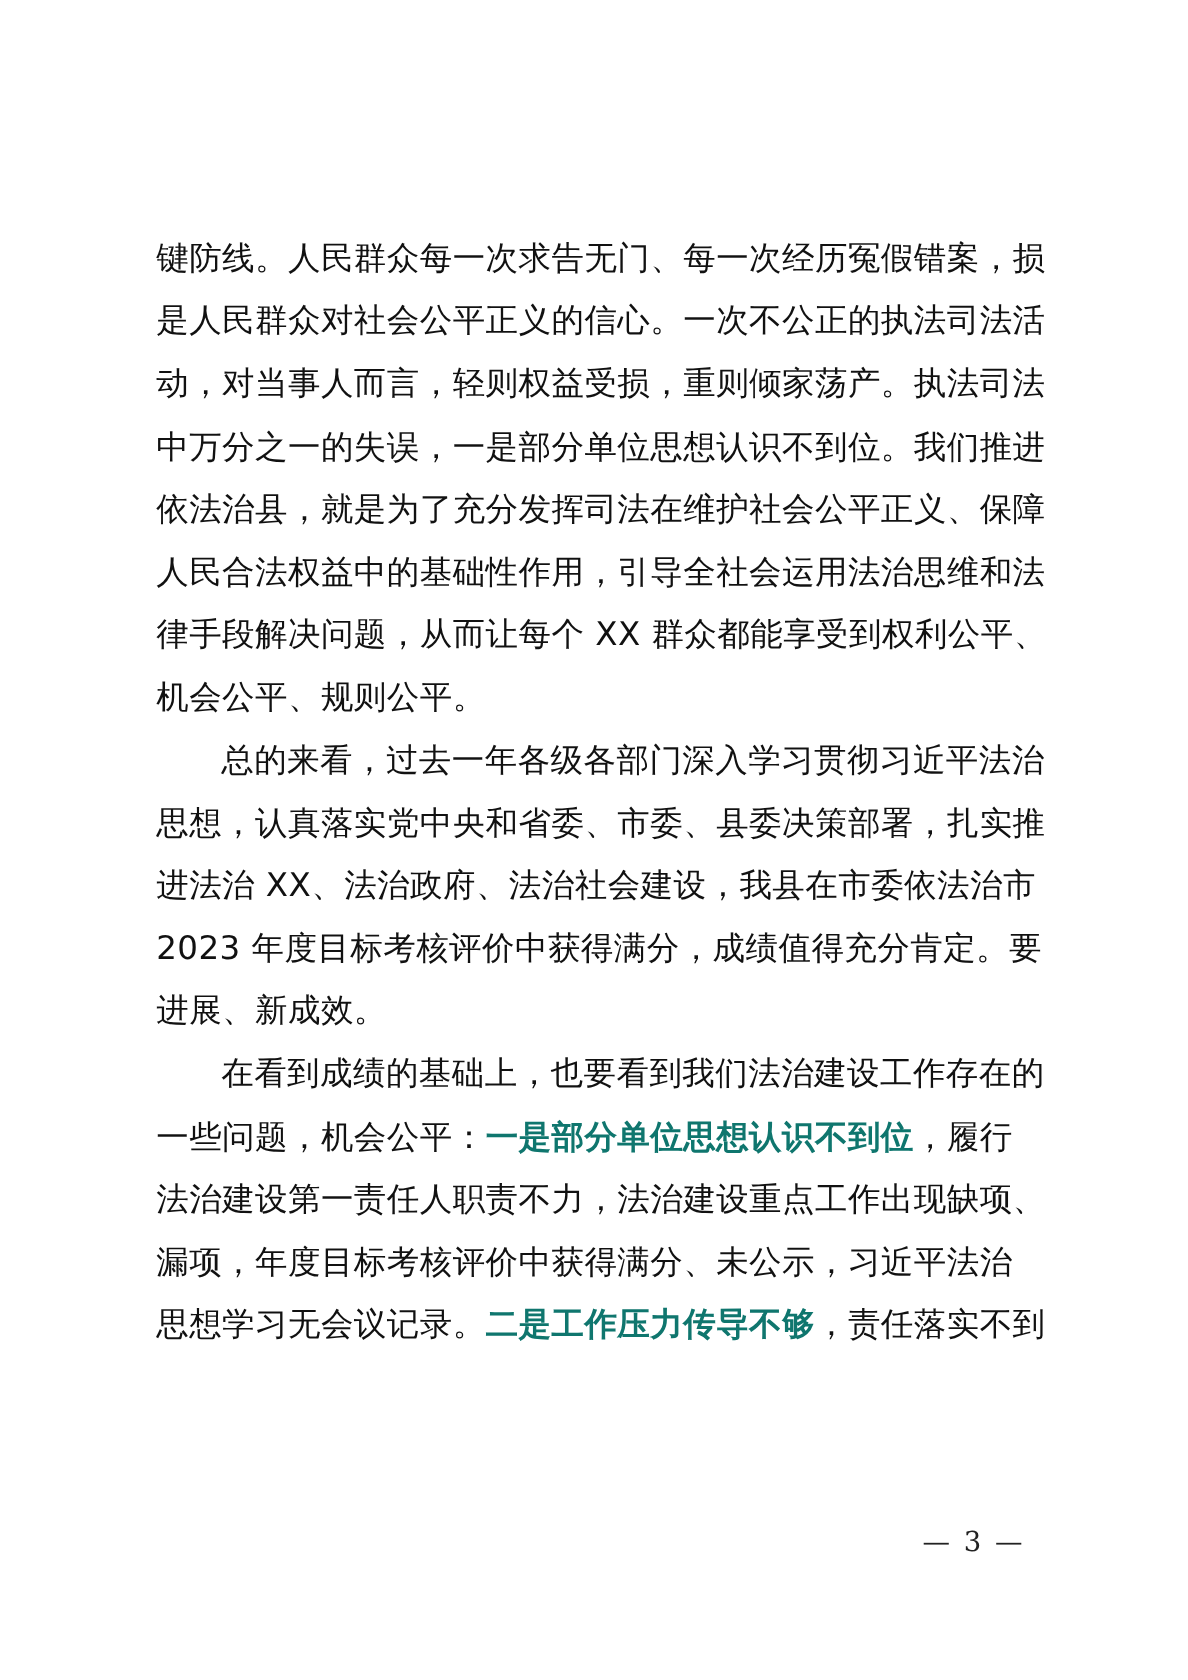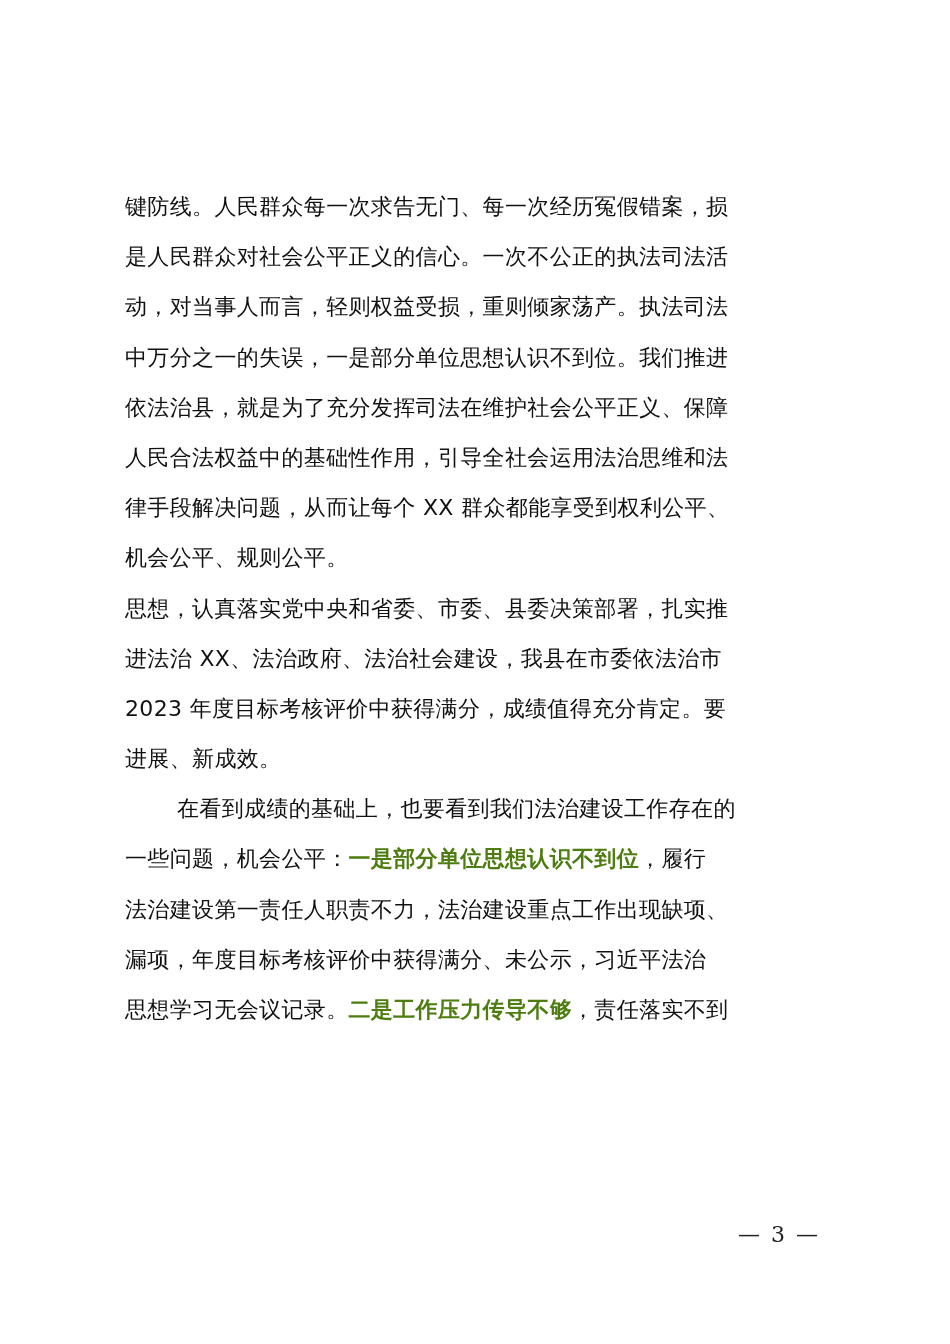--- a/index.html
+++ b/index.html
@@ -24,31 +24,31 @@
     }
     .body-text {
       position: absolute;
       left: 125px;
       top: 182px;
       width: 712px;
     }
     .line {
       height: 50.2px;
       line-height: 50.2px;
-      font-size: 22px;
+      font-size: 26px;
       white-space: nowrap;
       letter-spacing: 0.35px;
       color: #111;
     }
     .line.indent {
       padding-left: 52px;
     }
     .line .bold {
       font-weight: bold;
-      color: #4d7c0f;
+      color: #0f766e;
     }
     .page-number {
       position: absolute;
       left: 738px;
       top: 1222px;
       font-family: "DejaVu Serif", "Liberation Serif", serif;
       font-size: 22px;
       color: #222;
       letter-spacing: 2px;
       white-space: nowrap;
@@ -60,20 +60,21 @@
 <div class="page">
   <div class="body-text">
     <div class="line">键防线。人民群众每一次求告无门、每一次经历冤假错案，损</div>
     <div class="line">是人民群众对社会公平正义的信心。一次不公正的执法司法活</div>
     <div class="line">动，对当事人而言，轻则权益受损，重则倾家荡产。执法司法</div>
     <div class="line">中万分之一的失误，一是部分单位思想认识不到位。我们推进</div>
     <div class="line">依法治县，就是为了充分发挥司法在维护社会公平正义、保障</div>
     <div class="line">人民合法权益中的基础性作用，引导全社会运用法治思维和法</div>
     <div class="line">律手段解决问题，从而让每个 XX 群众都能享受到权利公平、</div>
     <div class="line">机会公平、规则公平。</div>
+    <div class="line indent">总的来看，过去一年各级各部门深入学习贯彻习近平法治</div>
     <div class="line">思想，认真落实党中央和省委、市委、县委决策部署，扎实推</div>
     <div class="line">进法治 XX、法治政府、法治社会建设，我县在市委依法治市</div>
     <div class="line">2023 年度目标考核评价中获得满分，成绩值得充分肯定。要</div>
     <div class="line">进展、新成效。</div>
     <div class="line indent">在看到成绩的基础上，也要看到我们法治建设工作存在的</div>
     <div class="line"><span>一些问题，机会公平：</span><span class="bold">一是部分单位思想认识不到位</span><span>，履行</span></div>
     <div class="line">法治建设第一责任人职责不力，法治建设重点工作出现缺项、</div>
     <div class="line">漏项，年度目标考核评价中获得满分、未公示，习近平法治</div>
     <div class="line"><span>思想学习无会议记录。</span><span class="bold">二是工作压力传导不够</span><span>，责任落实不到</span></div>
   </div>

